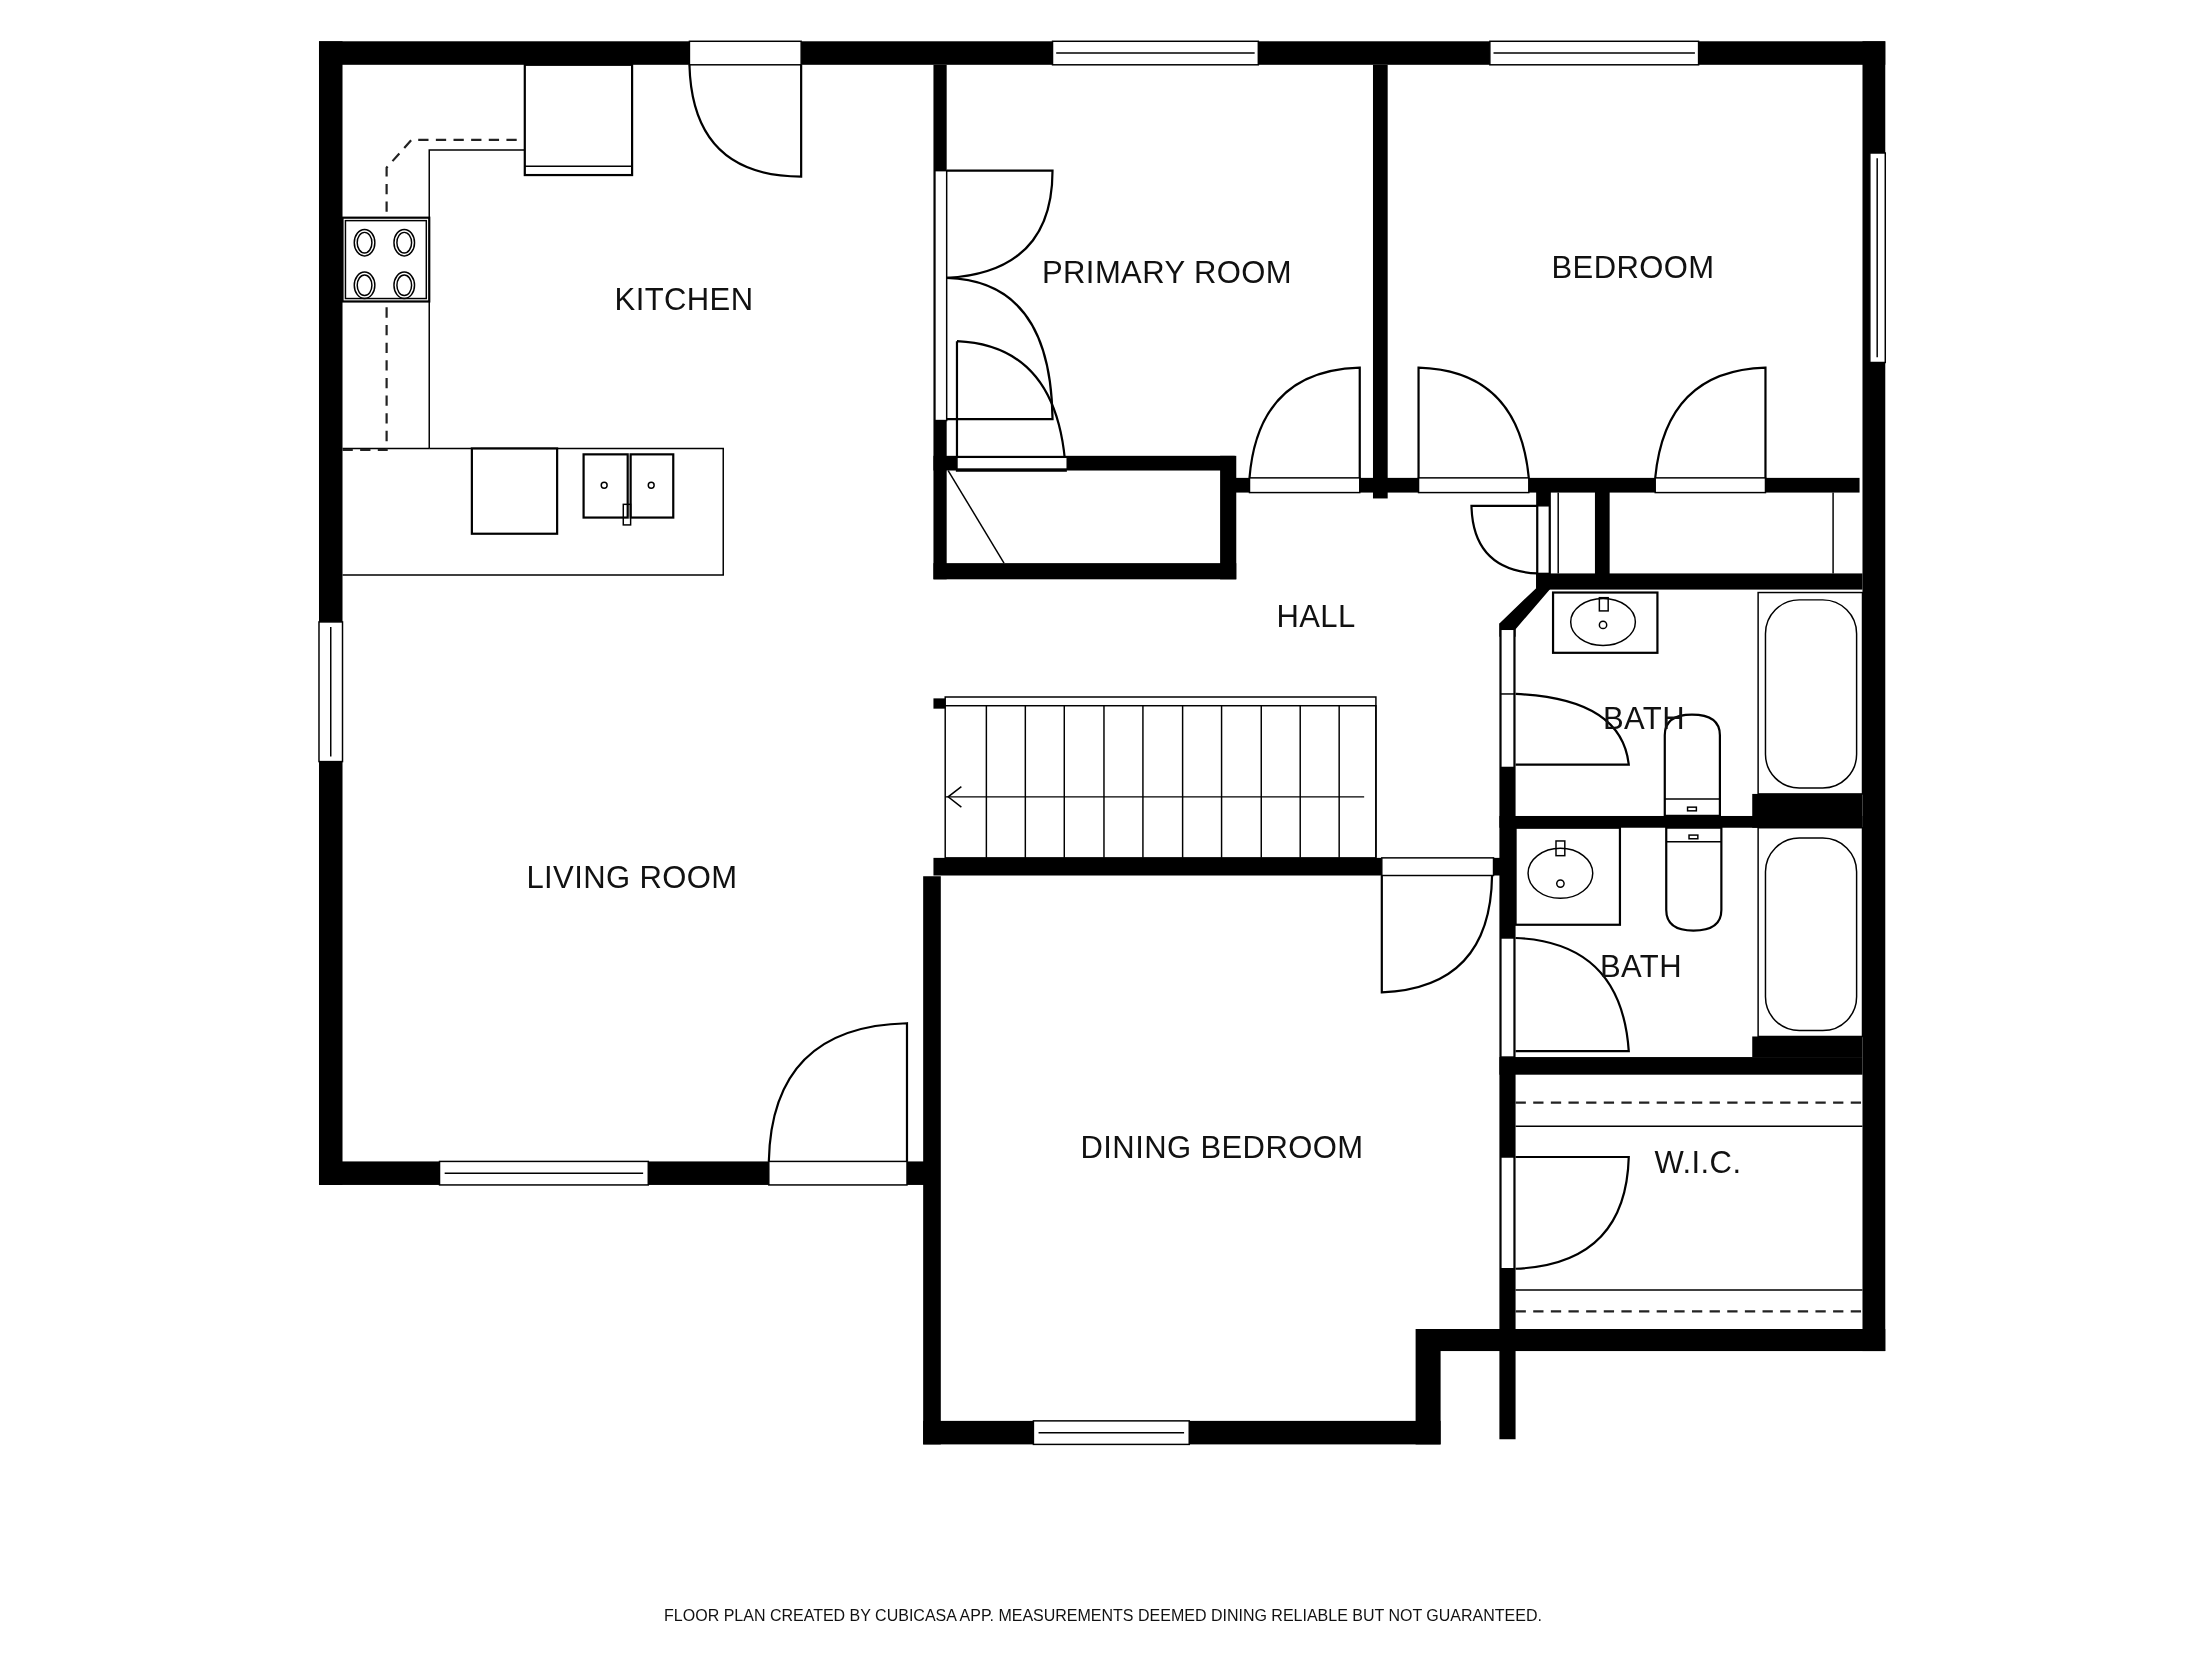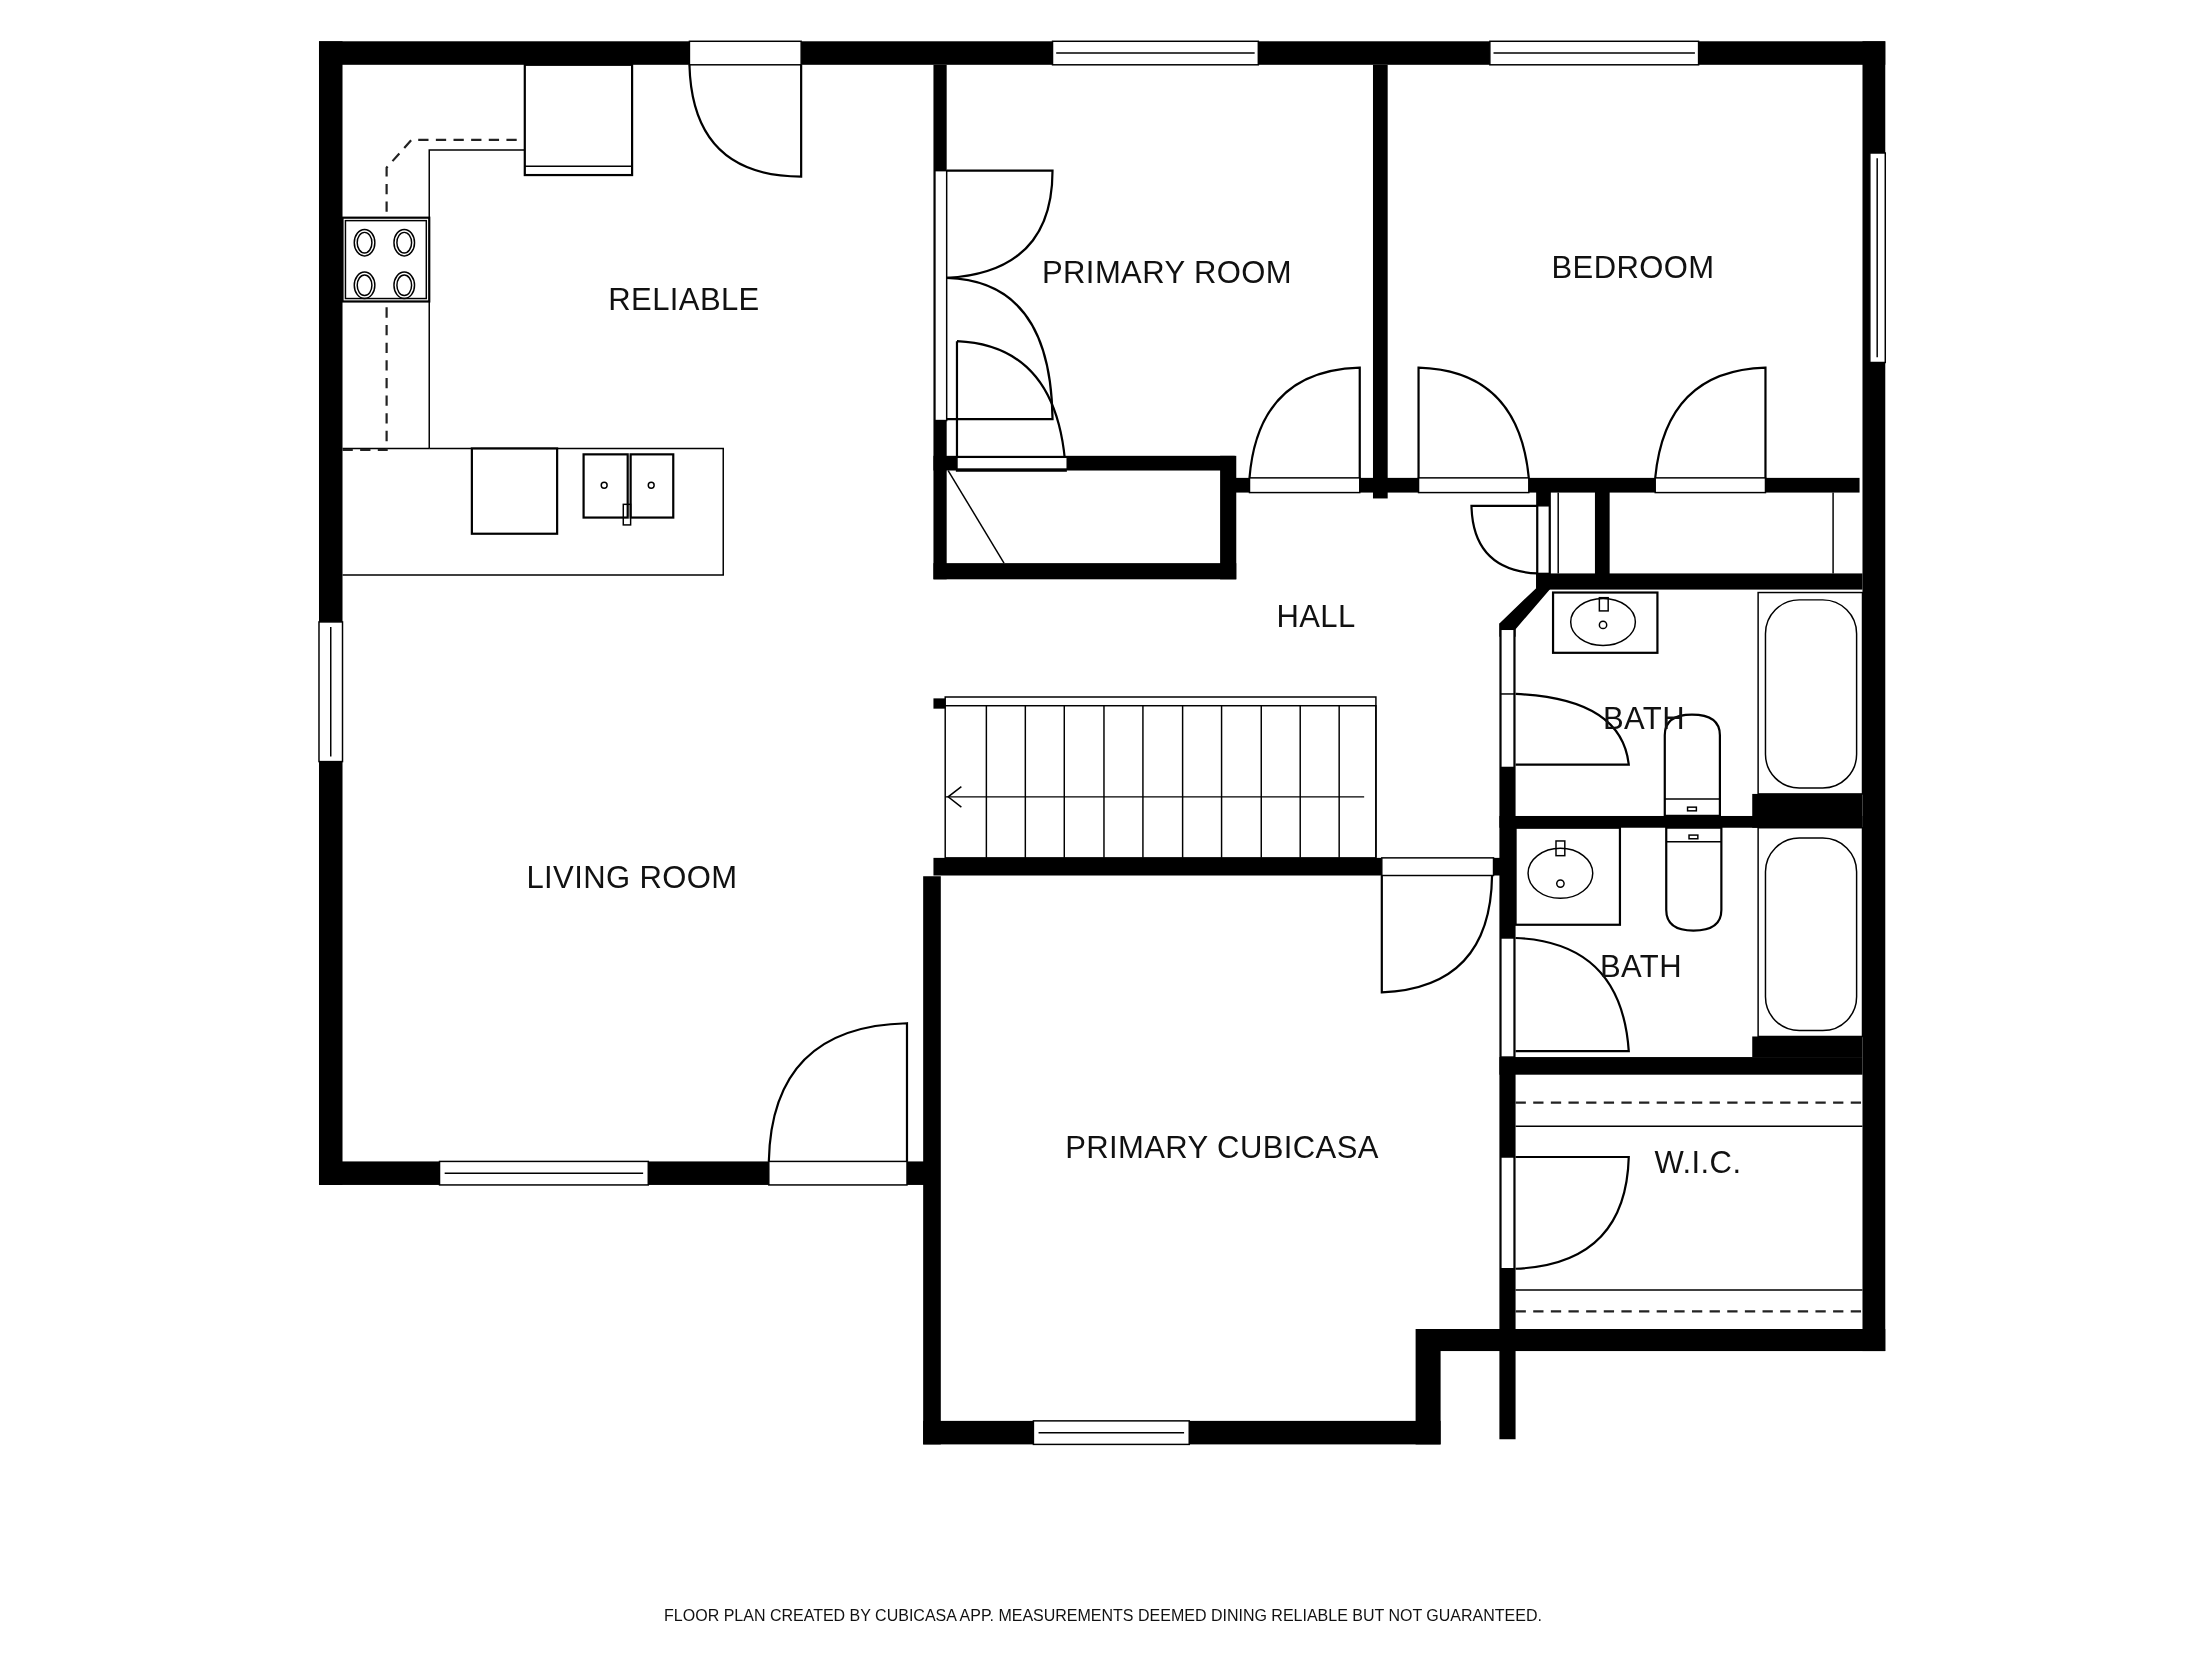--- a/index.html
+++ b/index.html
@@ -221,24 +221,24 @@
   </g>
 
   <g>
     <line class="dash" x1="2062" y1="1500" x2="2534" y2="1500"></line>
     <line class="thin" x1="2062" y1="1532" x2="2534" y2="1532"></line>
     <line class="thin" x1="2062" y1="1755" x2="2534" y2="1755"></line>
     <line class="dash" x1="2062" y1="1784" x2="2534" y2="1784"></line>
   </g>
 </svg>
 
-<div class="room-label" style="left:684px; top:300px;">RELIABLE</div>
+<div class="room-label" style="left:684px; top:300px;">KITCHEN</div>
 <div class="room-label" style="left:1167px; top:273px;">PRIMARY ROOM</div>
 <div class="room-label" style="left:1633px; top:268px;">BEDROOM</div>
 <div class="room-label" style="left:1316px; top:617px;text-align:center;">HALL</div>
 <div class="room-label" style="left:1644px; top:719px;">BATH</div>
 <div class="room-label" style="left:1641px; top:967px;">BATH</div>
 <div class="room-label" style="left:632px; top:878px;">LIVING ROOM</div>
-<div class="room-label" style="left:1222px; top:1148px;">PRIMARY CUBICASA</div>
+<div class="room-label" style="left:1222px; top:1148px;">DINING BEDROOM</div>
 <div class="room-label" style="left:1698px; top:1163px;">W.I.C.</div>
 
 <div class="footer">FLOOR PLAN CREATED BY CUBICASA APP. MEASUREMENTS DEEMED DINING RELIABLE BUT NOT GUARANTEED.</div>
 
 
 </body></html>

